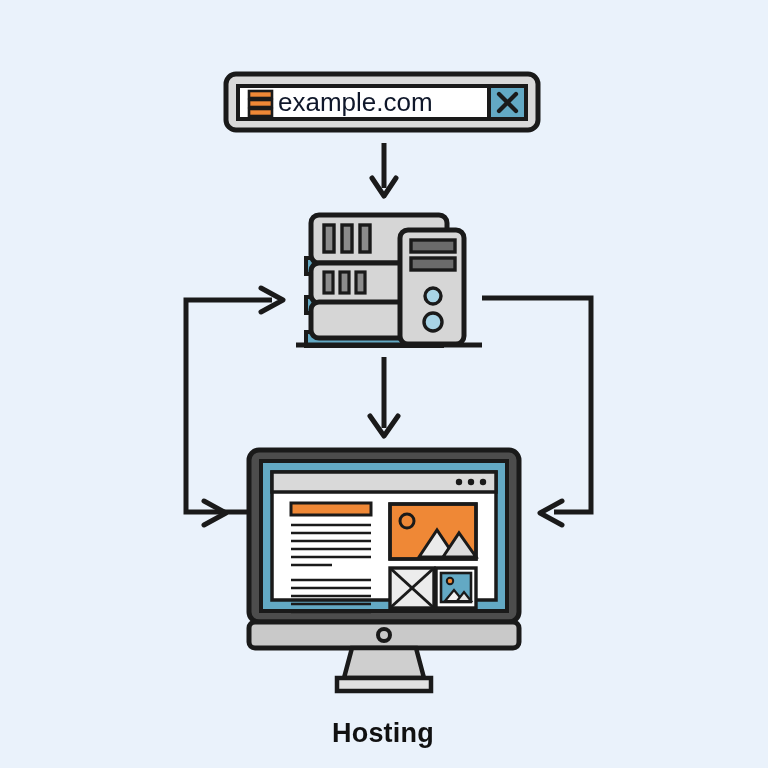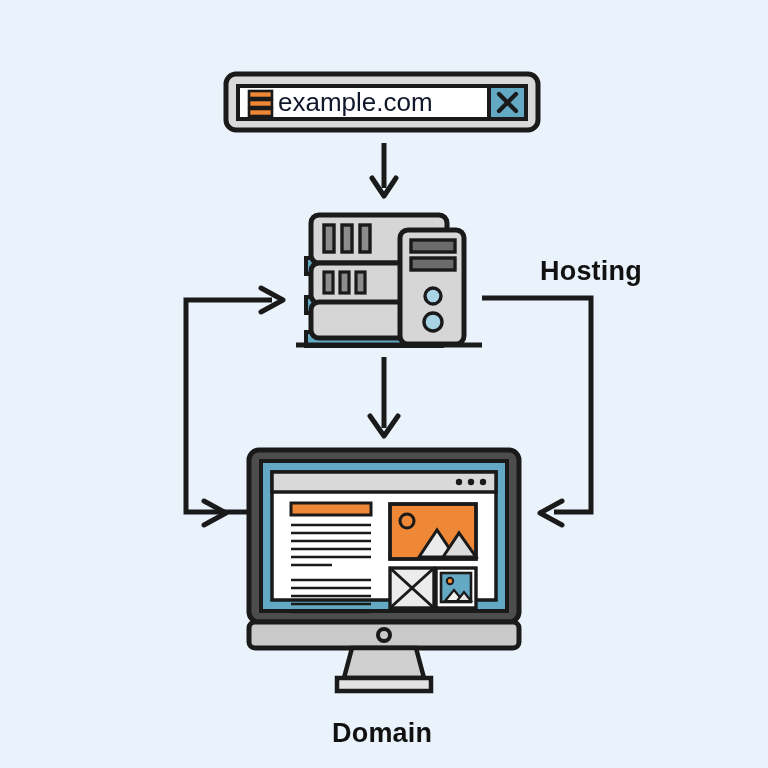--- a/index.html
+++ b/index.html
@@ -167,18 +167,17 @@
       </g>
 
       <g>
         <polygon points="352,648 416,648 424,678 344,678" fill="#cfcfcf" stroke="#1a1a1a" stroke-width="4.5"></polygon>
         <rect x="337" y="678" width="94" height="13" fill="#e2e2e2" stroke="#1a1a1a" stroke-width="4.5"></rect>
       </g>
     </g>
 
   </svg>
 
-  <div class="label" id="label-hosting">Hosting</div>
-  <div class="label" id="label-website">Domain</div>
+  <div class="label" id="label-website">Hosting</div>
 
 </div>
 
 <div style="position:absolute;left:278px;top:88px;font-size:26px;color:#0f172a;line-height:29px;">example.com</div>
 
 </body></html>

